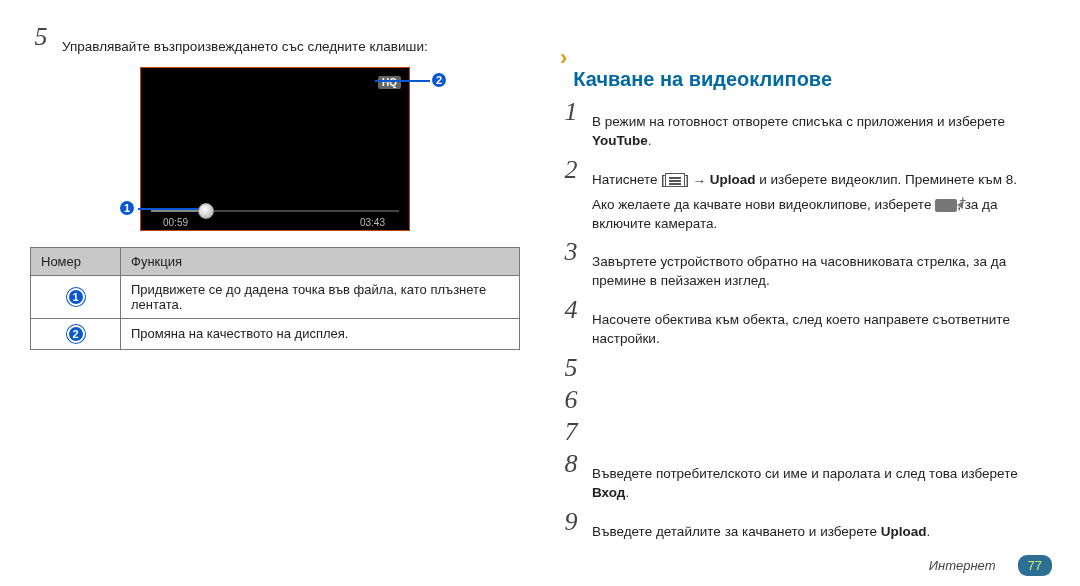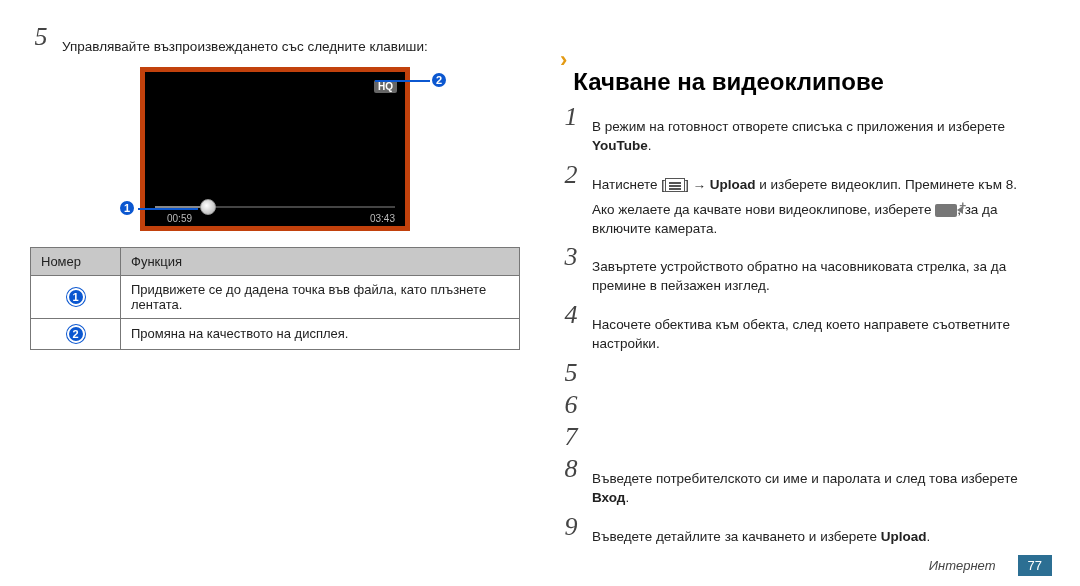--- a/index.html
+++ b/index.html
@@ -49,21 +49,21 @@
 
   .video-figure {
     width: 330px;
     margin: 10px auto 16px auto;
     position: relative;
   }
   .video-frame {
     width: 270px;
     height: 164px;
     background: #000;
-    border: 5px solid #c2410c;
+    border: 1px solid #c2410c;
     position: relative;
     margin: 0 auto;
   }
   .hq-badge {
     position: absolute;
     top: 8px;
     right: 8px;
     background: #666;
     color: #fff;
     font-size: 10px;
@@ -93,21 +93,21 @@
     right: -8px; top: -7px;
     border: 1px solid #999;
   }
   .time-l, .time-r {
     position: absolute;
     bottom: 2px;
     color: #bbb;
     font-size: 10px;
   }
   .time-l { left: 22px; }
-  .time-r { right: 10px; text-align: right; }
+  .time-r { right: 24px; text-align: right; }
 
   .callout {
     position: absolute;
     width: 18px; height: 18px;
     border-radius: 50%;
     background: #0b57d0;
     border: 2px solid #fff;
     color: #fff;
     font-size: 11px;
     font-weight: bold;
@@ -158,22 +158,22 @@
     align-items: center;
     gap: 6px;
     margin-bottom: 8px;
   }
   .chev {
     color: #e39a13;
     font-size: 22px;
     font-weight: bold;
   }
   .section-title {
-    color: #000000;
-    font-size: 24px;
+    color: #0369a1;
+    font-size: 20px;
     font-weight: bold;
     margin-top: 44px;
   }
   .menu-icon {
     width: 20px; height: 14px;
     border: 1px solid #555;
     background: #fff;
     position: relative;
     display: inline-block;
     vertical-align: middle;
@@ -229,22 +229,23 @@
     align-items: center;
     gap: 22px;
     font-size: 13px;
   }
   .footer-label {
     font-style: italic;
     color: #444;
   }
   .footer-page {
     background: #2c6f93;
-    color: #ffffff;
+    color: #bef264;
     padding: 3px 10px;
+    border-radius: 9px;
   }
 </style>
 </head>
 <body>
 
 <div class="page">
 
   <div class="col-left">
     <div class="step">
       <div class="step-num">5</div>

